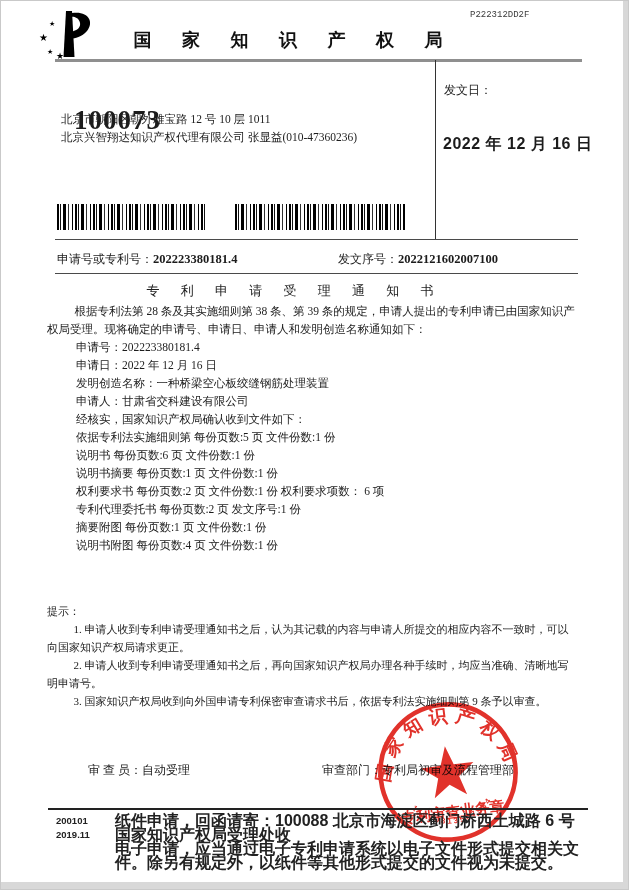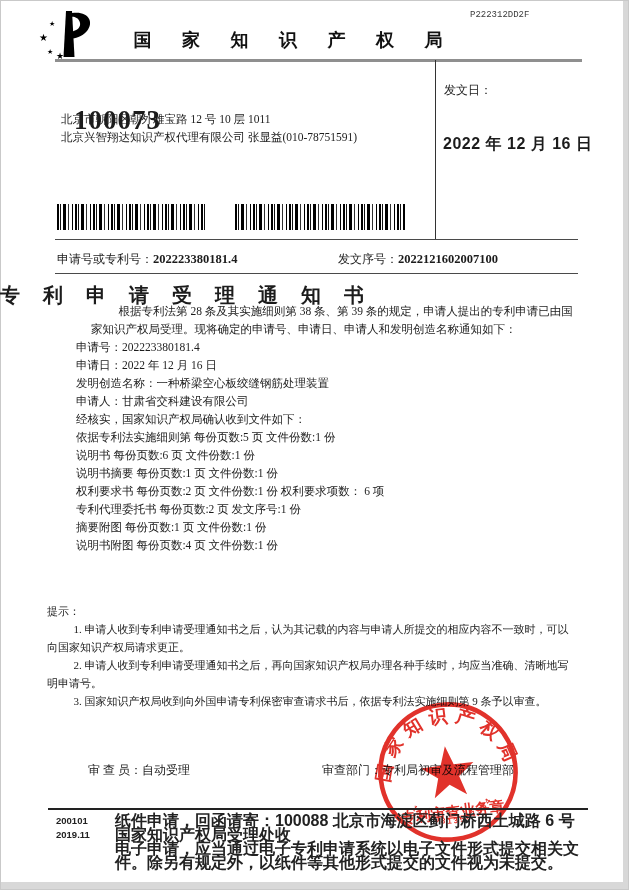--- a/index.html
+++ b/index.html
@@ -27,24 +27,24 @@
   
   .barcode{position:absolute;top:204px;height:26px;background:
     repeating-linear-gradient(90deg,#000 0 2px,#fff 2px 3px,#111 3px 4px,#fff 4px 6px,#000 6px 9px,#fff 9px 11px,#333 11px 12px,#fff 12px 15px,#000 15px 16px,#fff 16px 18px);}
   .barcode.b1{left:57px;width:148px;}
   .barcode.b2{left:235px;width:170px;}
   
   .ref-row{position:absolute;left:57px;top:251px;width:521px;font-size:12px;}
   .ref-row b{font-size:12.5px;}
   .ref-serial{position:absolute;left:281px;top:0;}
   
-  .notice-title{position:absolute;left:0;right:40px;top:282px;font-size:20px;font-weight:bold;letter-spacing:9px;}
+  .notice-title{position:absolute;left:0;right:40px;top:282px;text-align:center;font-size:13px;font-weight:normal;letter-spacing:9px;}
   
   .body-block{position:absolute;left:47px;top:302px;width:528px;font-size:11.5px;line-height:18px;}
-  .para1{text-indent:2.4em;margin-left:44px;}
+  .para1{text-indent:2.4em;}
   .field-line,.doc-line{margin-left:29px;}
   .confirm-line{margin-left:29px;}
   
   .tips-block{position:absolute;left:47px;top:602px;width:530px;font-size:11px;line-height:18px;}
   .tip-item{text-indent:2.4em;}
   
   .review-row{position:absolute;left:0;top:762px;width:629px;font-size:12px;}
   .examiner{position:absolute;left:88px;top:0;}
   .dept{position:absolute;left:322px;top:0;}
   
@@ -70,21 +70,21 @@
   </div>
   <div class="doc-code">P222312DD2F</div>
   <div class="header-title">国 家 知 识 产 权 局</div>
 
   <div class="hr thick"></div>
   <div class="vline"></div>
 
   <div class="postcode">100073</div>
   <div class="addr">
     <div>北京市朝阳区朝外雅宝路 12 号 10 层 1011</div>
-    <div>北京兴智翔达知识产权代理有限公司  张显益(010-78751591)</div>
+    <div>北京兴智翔达知识产权代理有限公司  张显益(010-47360236)</div>
   </div>
 
   <div class="issue-label">发文日：</div>
   <div class="issue-date">2022 年 12 月 16 日</div>
 
   <div class="barcode b1"></div>
   <div class="barcode b2"></div>
 
   <div class="hr thin1"></div>
 

